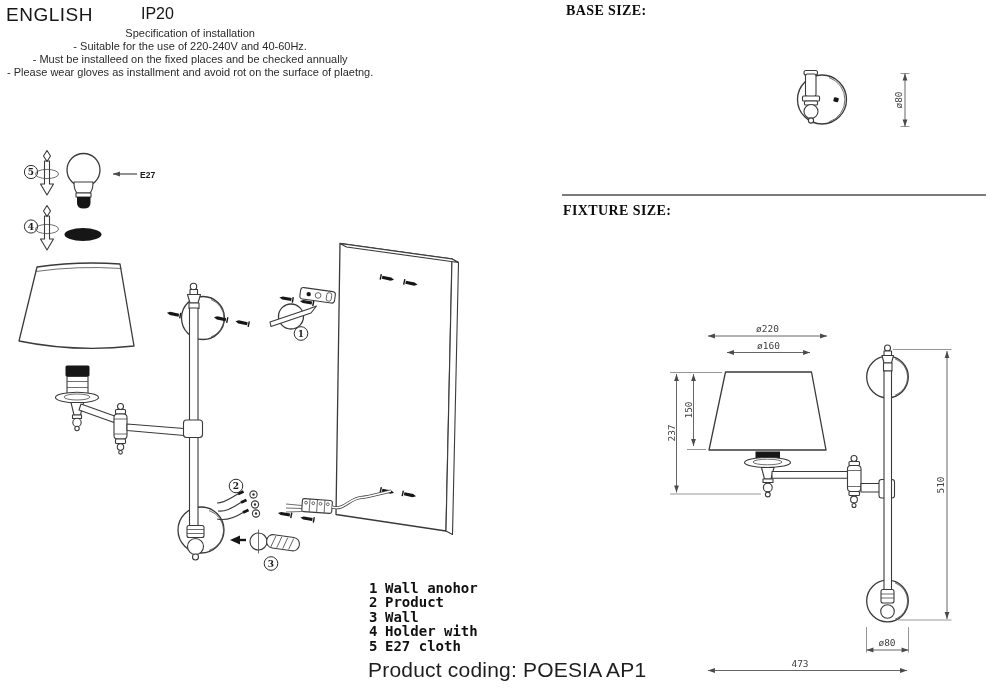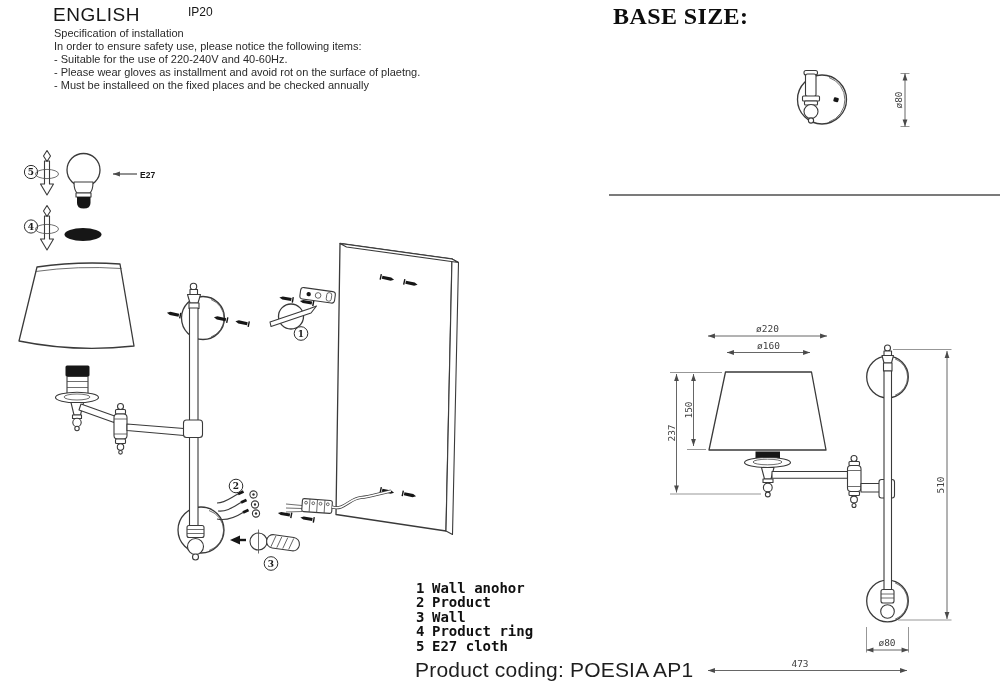--- a/index.html
+++ b/index.html
@@ -1,22 +1,22 @@
 <!DOCTYPE html>
 <html><head>
 <meta charset="utf-8">
 <style>
   html,body{margin:0;padding:0;background:#fff;}
   .page{position:relative;width:1000px;height:690px;background:#ffffff;overflow:hidden;
         font-family:"Liberation Sans",sans-serif;}
-  .abs{position:absolute;margin-left:47px;}
+  .abs{position:absolute;}
   .hdr-lang{left:6px;top:4px;font-size:19px;color:#161616;letter-spacing:.5px;}
-  .hdr-ip{left:141px;top:5px;font-size:12px;color:#161616;}
-  .spec{left:7px;top:27px;font-size:11px;line-height:13.1px;color:#2b2b2b;white-space:nowrap;}
-  .sec-title{font-family:"Liberation Serif",serif;font-weight:bold;font-size:24px;color:#0d0d0d;letter-spacing:.4px;}
+  .hdr-ip{left:141px;top:5px;font-size:16px;color:#161616;}
+  .spec{left:7px;top:27px;font-size:11px;line-height:13.1px;color:#2b2b2b;white-space:nowrap;text-align:center;}
+  .sec-title{font-family:"Liberation Serif",serif;font-weight:bold;font-size:14px;color:#0d0d0d;letter-spacing:.4px;}
   .base-title{left:566px;top:3px;}
   .fixture-title{left:563px;top:203px;}
   .divider{left:562px;top:194px;width:424px;height:2px;background:#7b7b7b;}
   .parts{left:369px;top:581px;font-family:"DejaVu Sans Mono",monospace;font-weight:bold;
          font-size:14px;color:#101010;}
   .part-row{line-height:14.4px;white-space:nowrap;}
   .part-num{display:inline-block;min-width:9px;margin-right:7px;}
   .product{left:368px;top:658px;font-size:21px;color:#1e1e1e;letter-spacing:.2px;}
   svg{position:absolute;left:0;top:0;}
   .ln{fill:none;stroke:#3a3a3a;stroke-width:1.1;stroke-linejoin:round;}
@@ -292,32 +292,32 @@
       <line class="dim" x1="708" y1="670.5" x2="907" y2="670.5" marker-start="url(#da)" marker-end="url(#da)"></line>
       <text class="dimtxt" x="800" y="666.5" text-anchor="middle">473</text>
     </g>
   </svg>
 
   <div class="abs hdr-lang">ENGLISH</div>
   <div class="abs hdr-ip">IP20</div>
 
   <div class="abs spec">
     <div>Specification of installation</div>
-    <div>In order to ensure safety use, please notice the following items:</div>
     <div>- Suitable for the use of 220-240V and 40-60Hz.</div>
+    <div>- Must be installeed on the fixed places and be checked annually</div>
     <div>- Please wear gloves as installment and avoid rot on the surface of plaetng.</div>
-    <div>- Must be installeed on the fixed places and be checked annually</div>
   </div>
 
   <div class="abs sec-title base-title">BASE SIZE:</div>
   <div class="abs divider"></div>
+  <div class="abs sec-title fixture-title">FIXTURE SIZE:</div>
 
   <div class="abs parts">
     <div class="part-row"><span class="part-num">1</span><span>Wall anohor</span></div>
     <div class="part-row"><span class="part-num">2</span><span>Product</span></div>
     <div class="part-row"><span class="part-num">3</span><span>Wall</span></div>
-    <div class="part-row"><span class="part-num">4</span><span>Product ring</span></div>
+    <div class="part-row"><span class="part-num">4</span><span>Holder with</span></div>
     <div class="part-row"><span class="part-num">5</span><span>E27 cloth</span></div>
   </div>
 
   <div class="abs product">Product coding: POESIA AP1</div>
 
 </div>
 
 </body></html>

